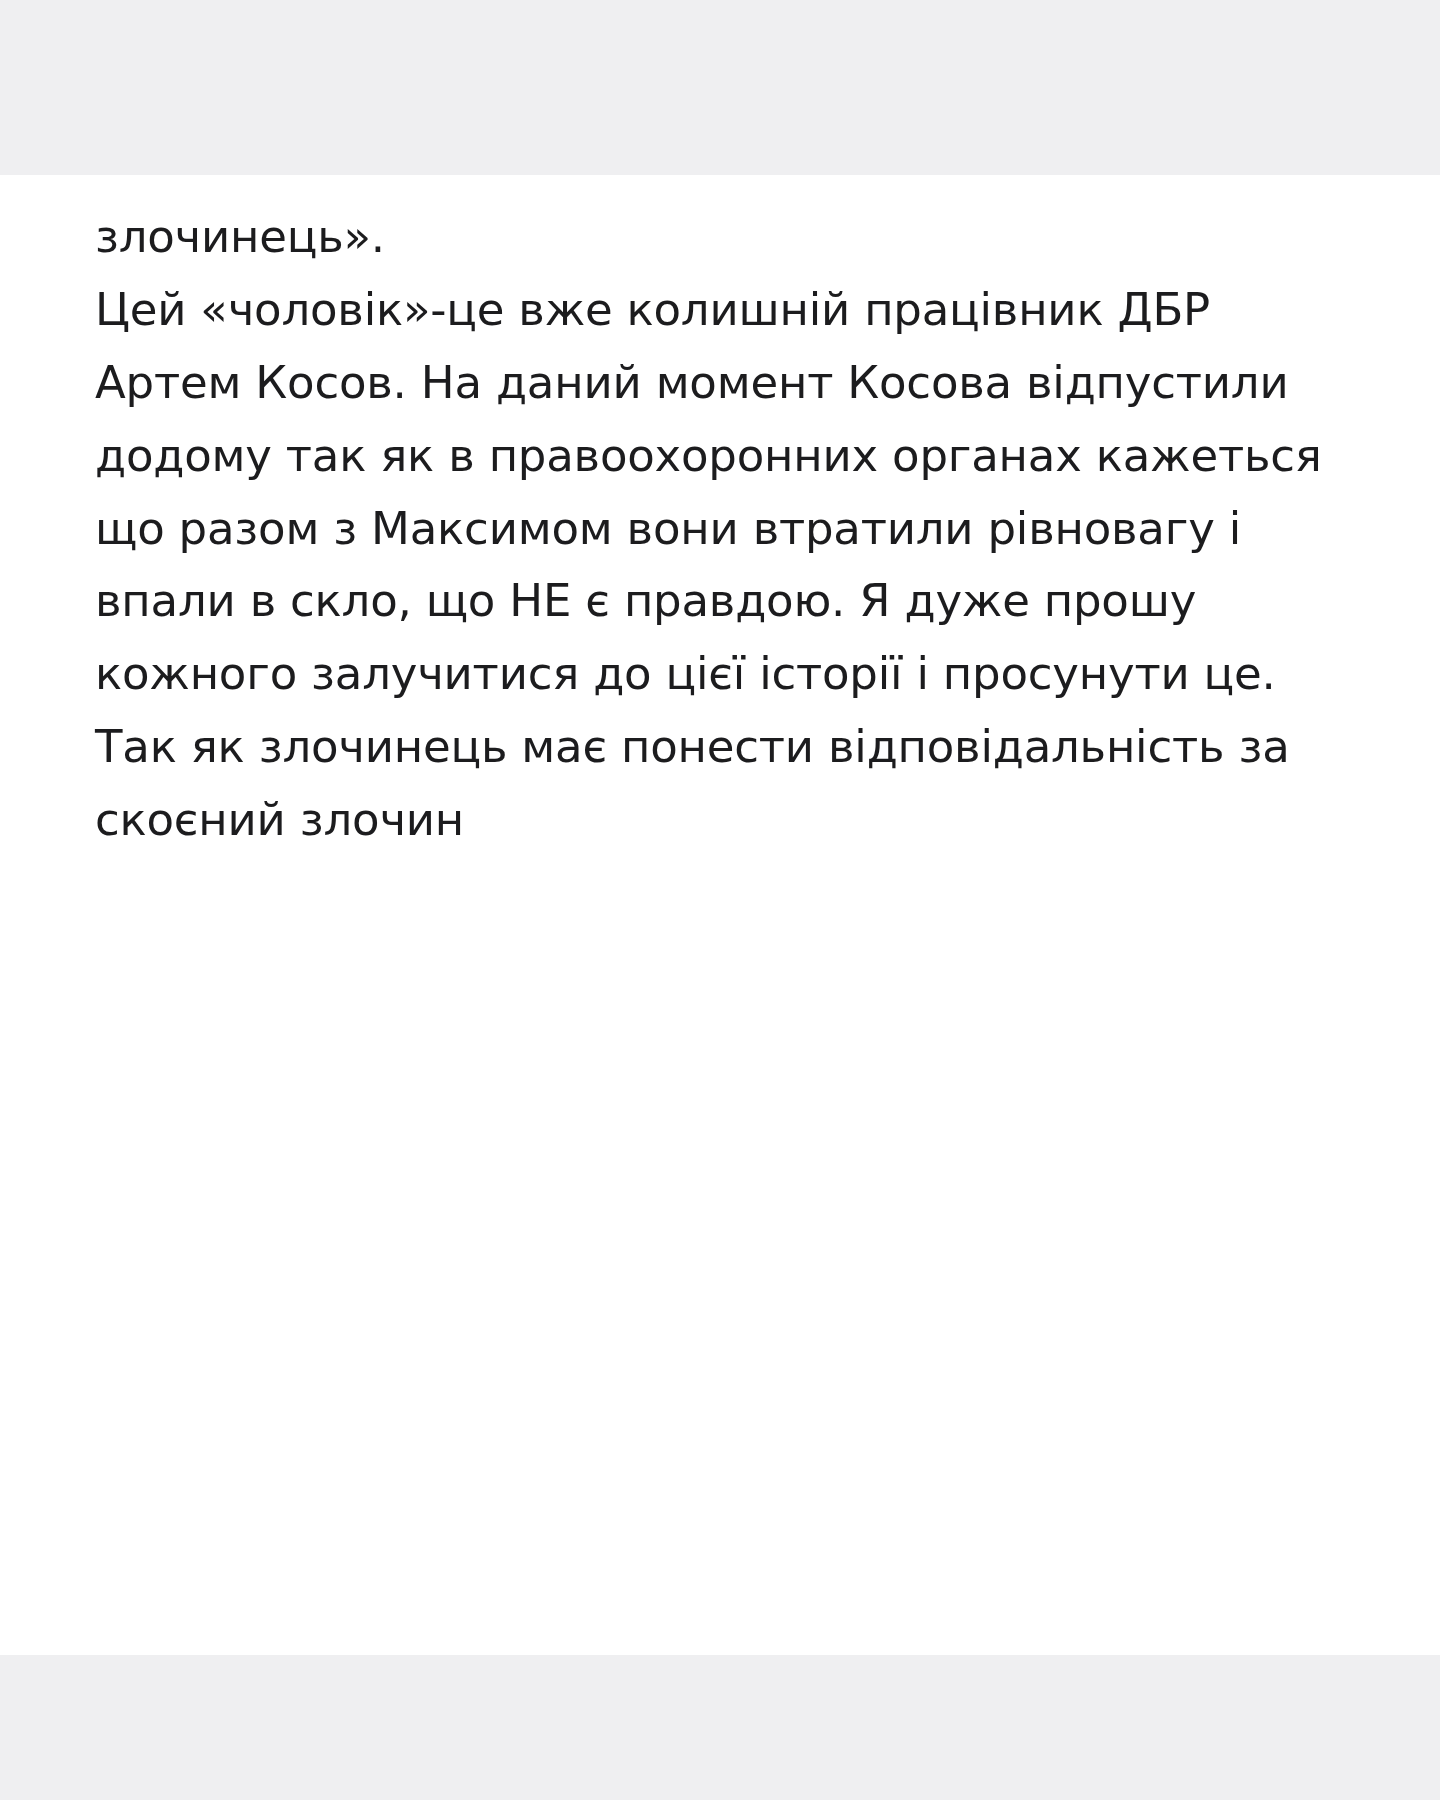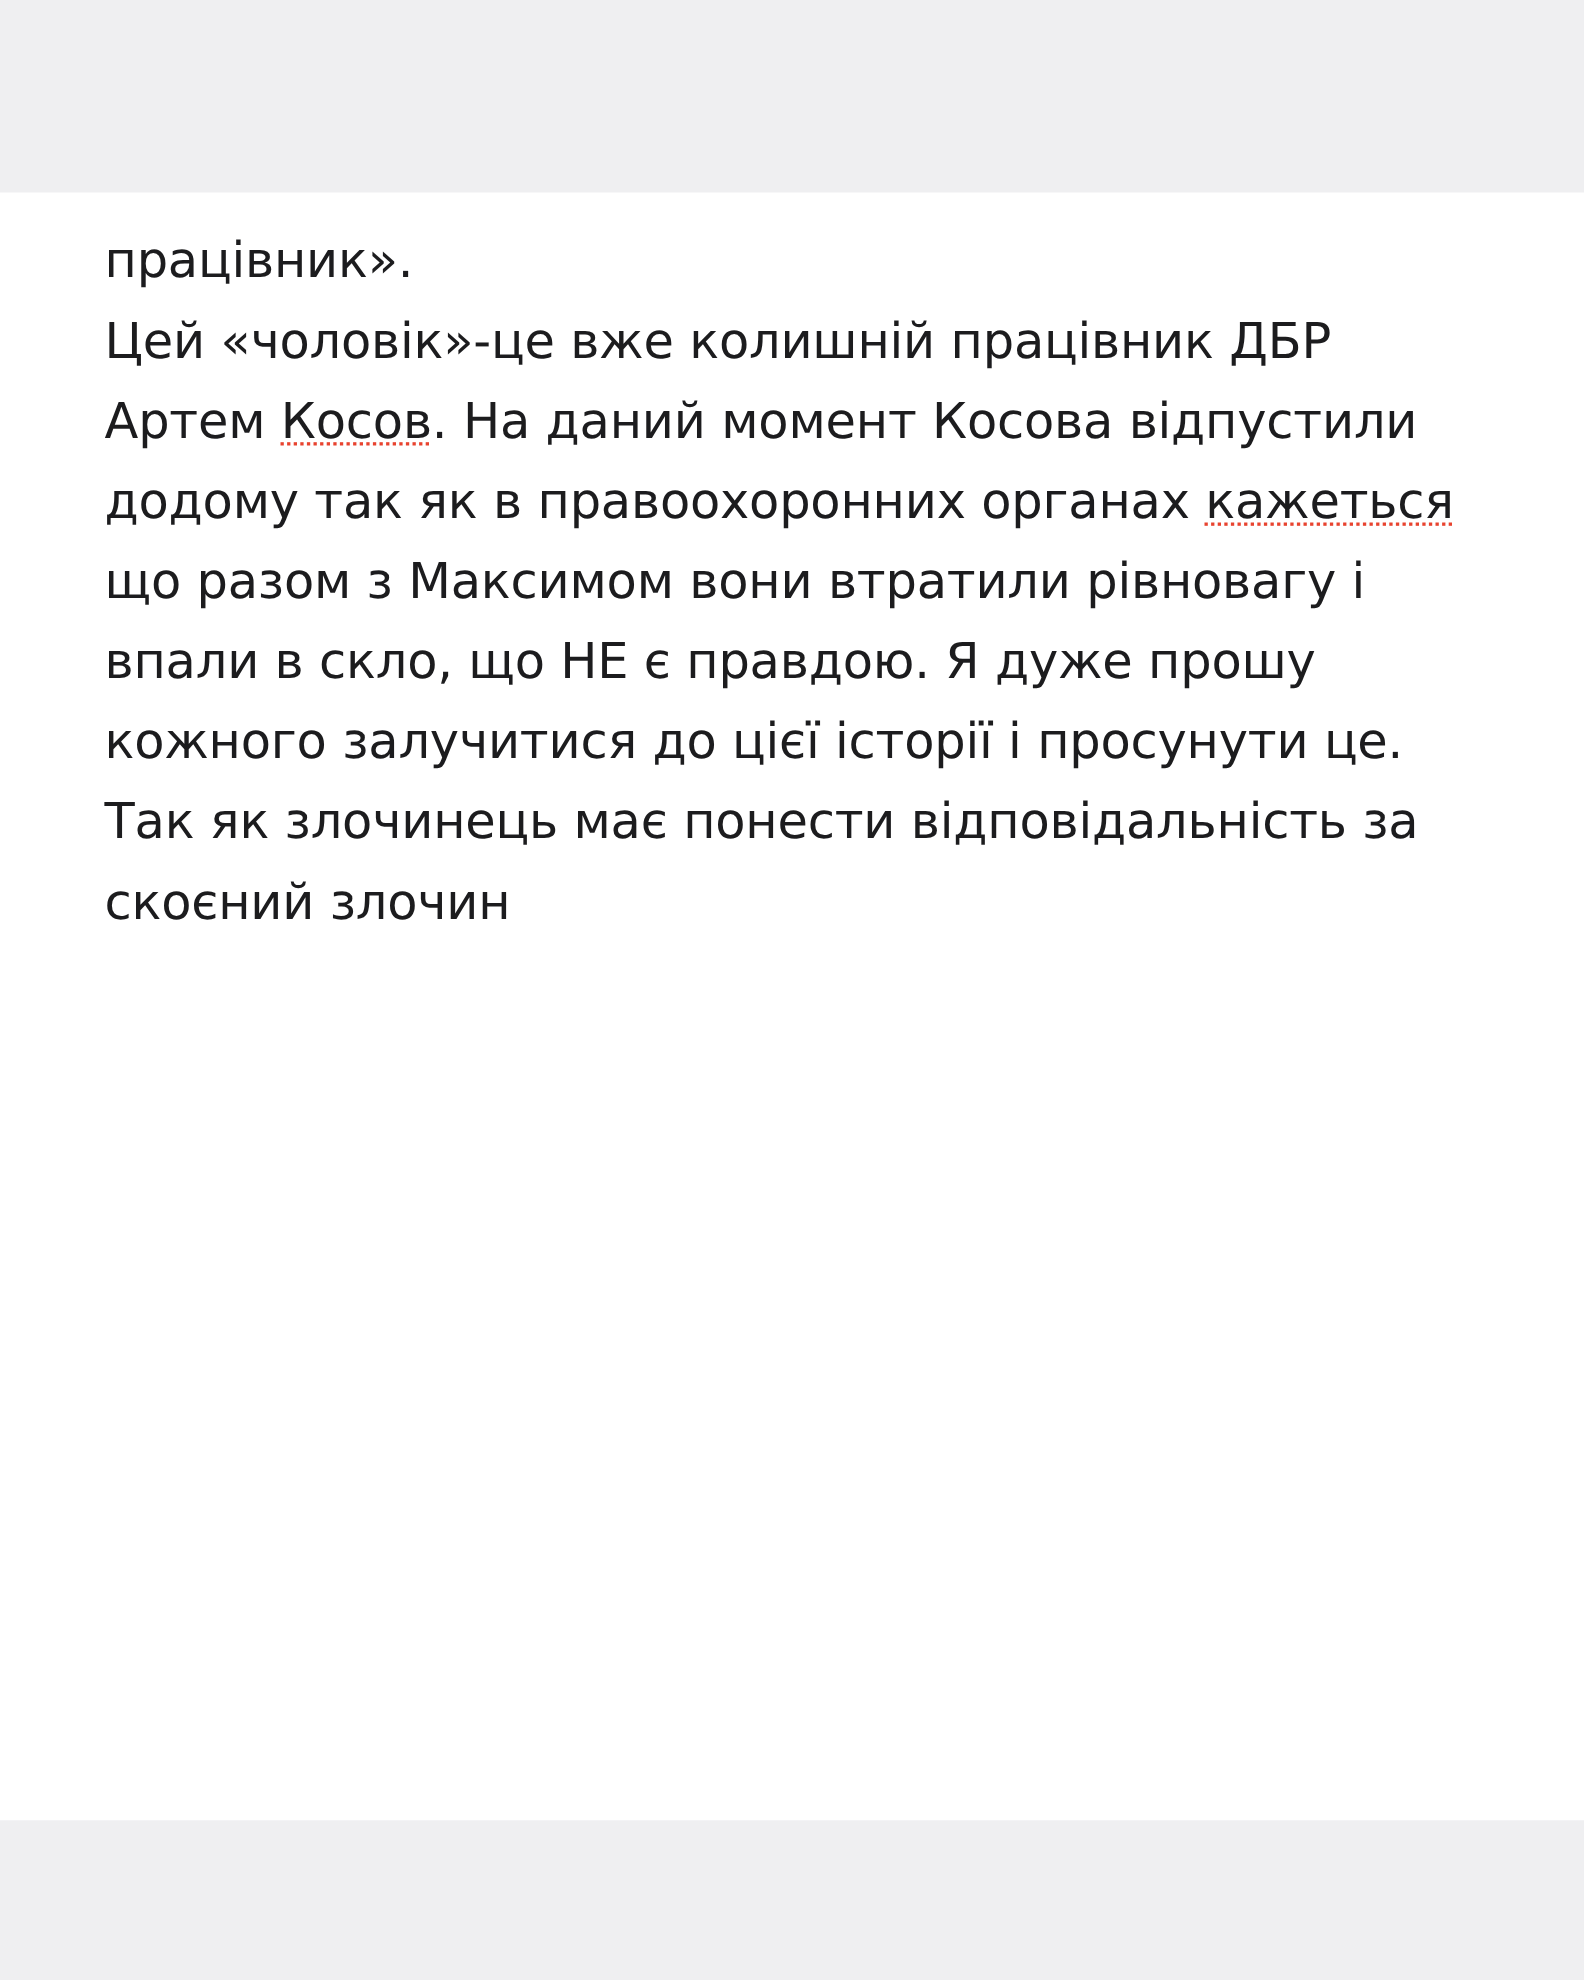--- a/index.html
+++ b/index.html
@@ -47,39 +47,38 @@
     letter-spacing: -0.2px;
     font-weight: 400;
   }
   .para {
     margin: 0;
   }
   .para + .para {
     margin-top: 0;
   }
   .spellerr {
-    text-decoration: underline;
     text-decoration-style: dotted;
     text-decoration-color: #e8432f;
     text-decoration-thickness: 3px;
     text-underline-offset: 4px;
   }
 </style>
 </head>
 <body>
 
 <div class="screen">
 
   <div class="top-bar"></div>
 
   <div class="doc-sheet">
     <div class="doc-body">
 
       <p class="para">
-        <span>працівник».</span>
+        <span>злочинець».</span>
       </p>
 
       <p class="para">
         <span>Цей «чоловік»-це вже колишній працівник ДБР Артем </span><span class="spellerr">Косов</span><span>. На даний момент Косова відпустили додому так як в правоохоронних органах </span><span class="spellerr">кажеться</span><span> що разом з Максимом вони втратили рівновагу і впали в скло, що НЕ є правдою. Я дуже прошу кожного залучитися до цієї історії і просунути це. Так як злочинець має понести відповідальність за скоєний злочин</span>
       </p>
 
     </div>
   </div>
 
   <div class="bottom-bar"></div>

